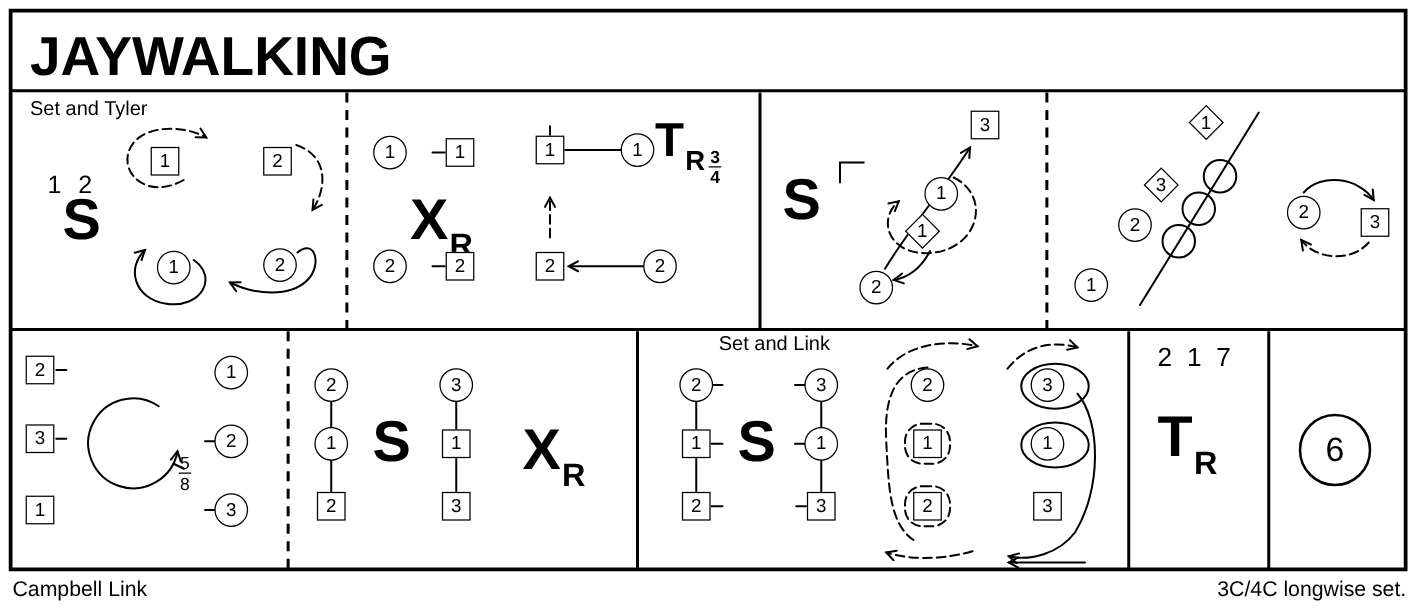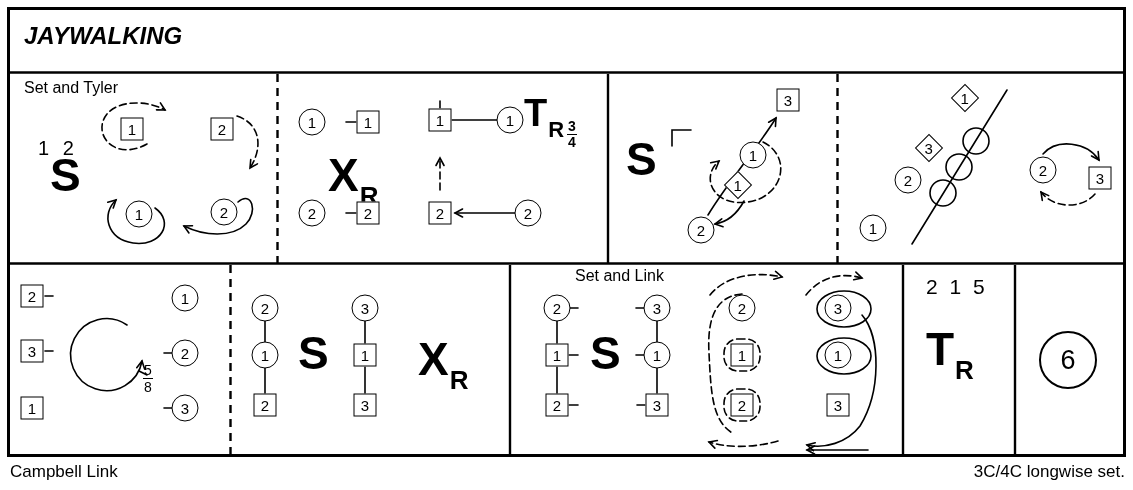--- a/index.html
+++ b/index.html
@@ -1,20 +1,20 @@
 <!DOCTYPE html>
 <html><head>
 <meta charset="utf-8">
 <style>
   * { margin:0; padding:0; box-sizing:border-box; }
   body { background:#fff; color:#000; font-family:"Liberation Sans","DejaVu Sans",sans-serif; }
   .page { position:relative; width:1133px; height:490px; background:#fff; overflow:hidden; }
   .frame { position:absolute; left:7px; top:7px; width:1119px; height:450px; border:3px solid #000; }
   .t { position:absolute; line-height:1; white-space:nowrap; z-index:3; }
-  .title { font-size:24px; font-weight:700;font-style:italic; }
+  .title { font-size:44px; font-weight:700; }
   .code { font-size:28px; font-weight:700; }
   .celllabel { font-size:16px; }
   .barnums { font-size:20px; letter-spacing:4px;margin-top:36px; }
   .order { font-size:21px; letter-spacing:3px; }
   .footer { font-size:17px; }
   .bigletter { position:absolute; font-weight:700; font-size:46px; line-height:1; z-index:3; white-space:nowrap; }
   .bigletter .sub { font-size:26px; font-weight:700; position:relative; top:14px; margin-left:1px; }
   .frac { display:inline-flex; flex-direction:column; align-items:center; font-size:14px; font-weight:700; line-height:1.1; position:relative; top:5px; margin-left:3px; }
   .frac .fnum { border-bottom:1.8px solid #000; padding:0 1px; }
   .fracbox { position:absolute; display:flex; flex-direction:column; align-items:center; font-size:14px; line-height:1.15; z-index:3; }
@@ -202,21 +202,21 @@
   <div class="sym circle" style="left:657px;top:308px">3</div>
   <div class="sym circle" style="left:657px;top:355px">1</div>
   <div class="sym square" style="left:657px;top:405px">3</div>
   <div class="sym circle" style="left:742px;top:308px">2</div>
   <div class="sym square" style="left:742px;top:355px">1</div>
   <div class="sym square" style="left:742px;top:405px">2</div>
   <div class="sym circle" style="left:838px;top:308px">3</div>
   <div class="sym circle" style="left:838px;top:355px">1</div>
   <div class="sym square" style="left:838px;top:405px">3</div>
 
-  <div class="t order" style="left:926px;top:276px">2 1 5</div>
+  <div class="t order" style="left:926px;top:276px">2 1 7</div>
   <div class="bigletter" style="left:926px;top:326px"><span>T</span><span class="sub">R</span></div>
 
   <div class="sym circle big6" style="left:1068px;top:360px">6</div>
 
   <div class="t footer" style="left:10px;top:463px">Campbell Link</div>
   <div class="t footer" style="right:8px;top:463px">3C/4C longwise set.</div>
 
 </div>
 
 </body></html>

